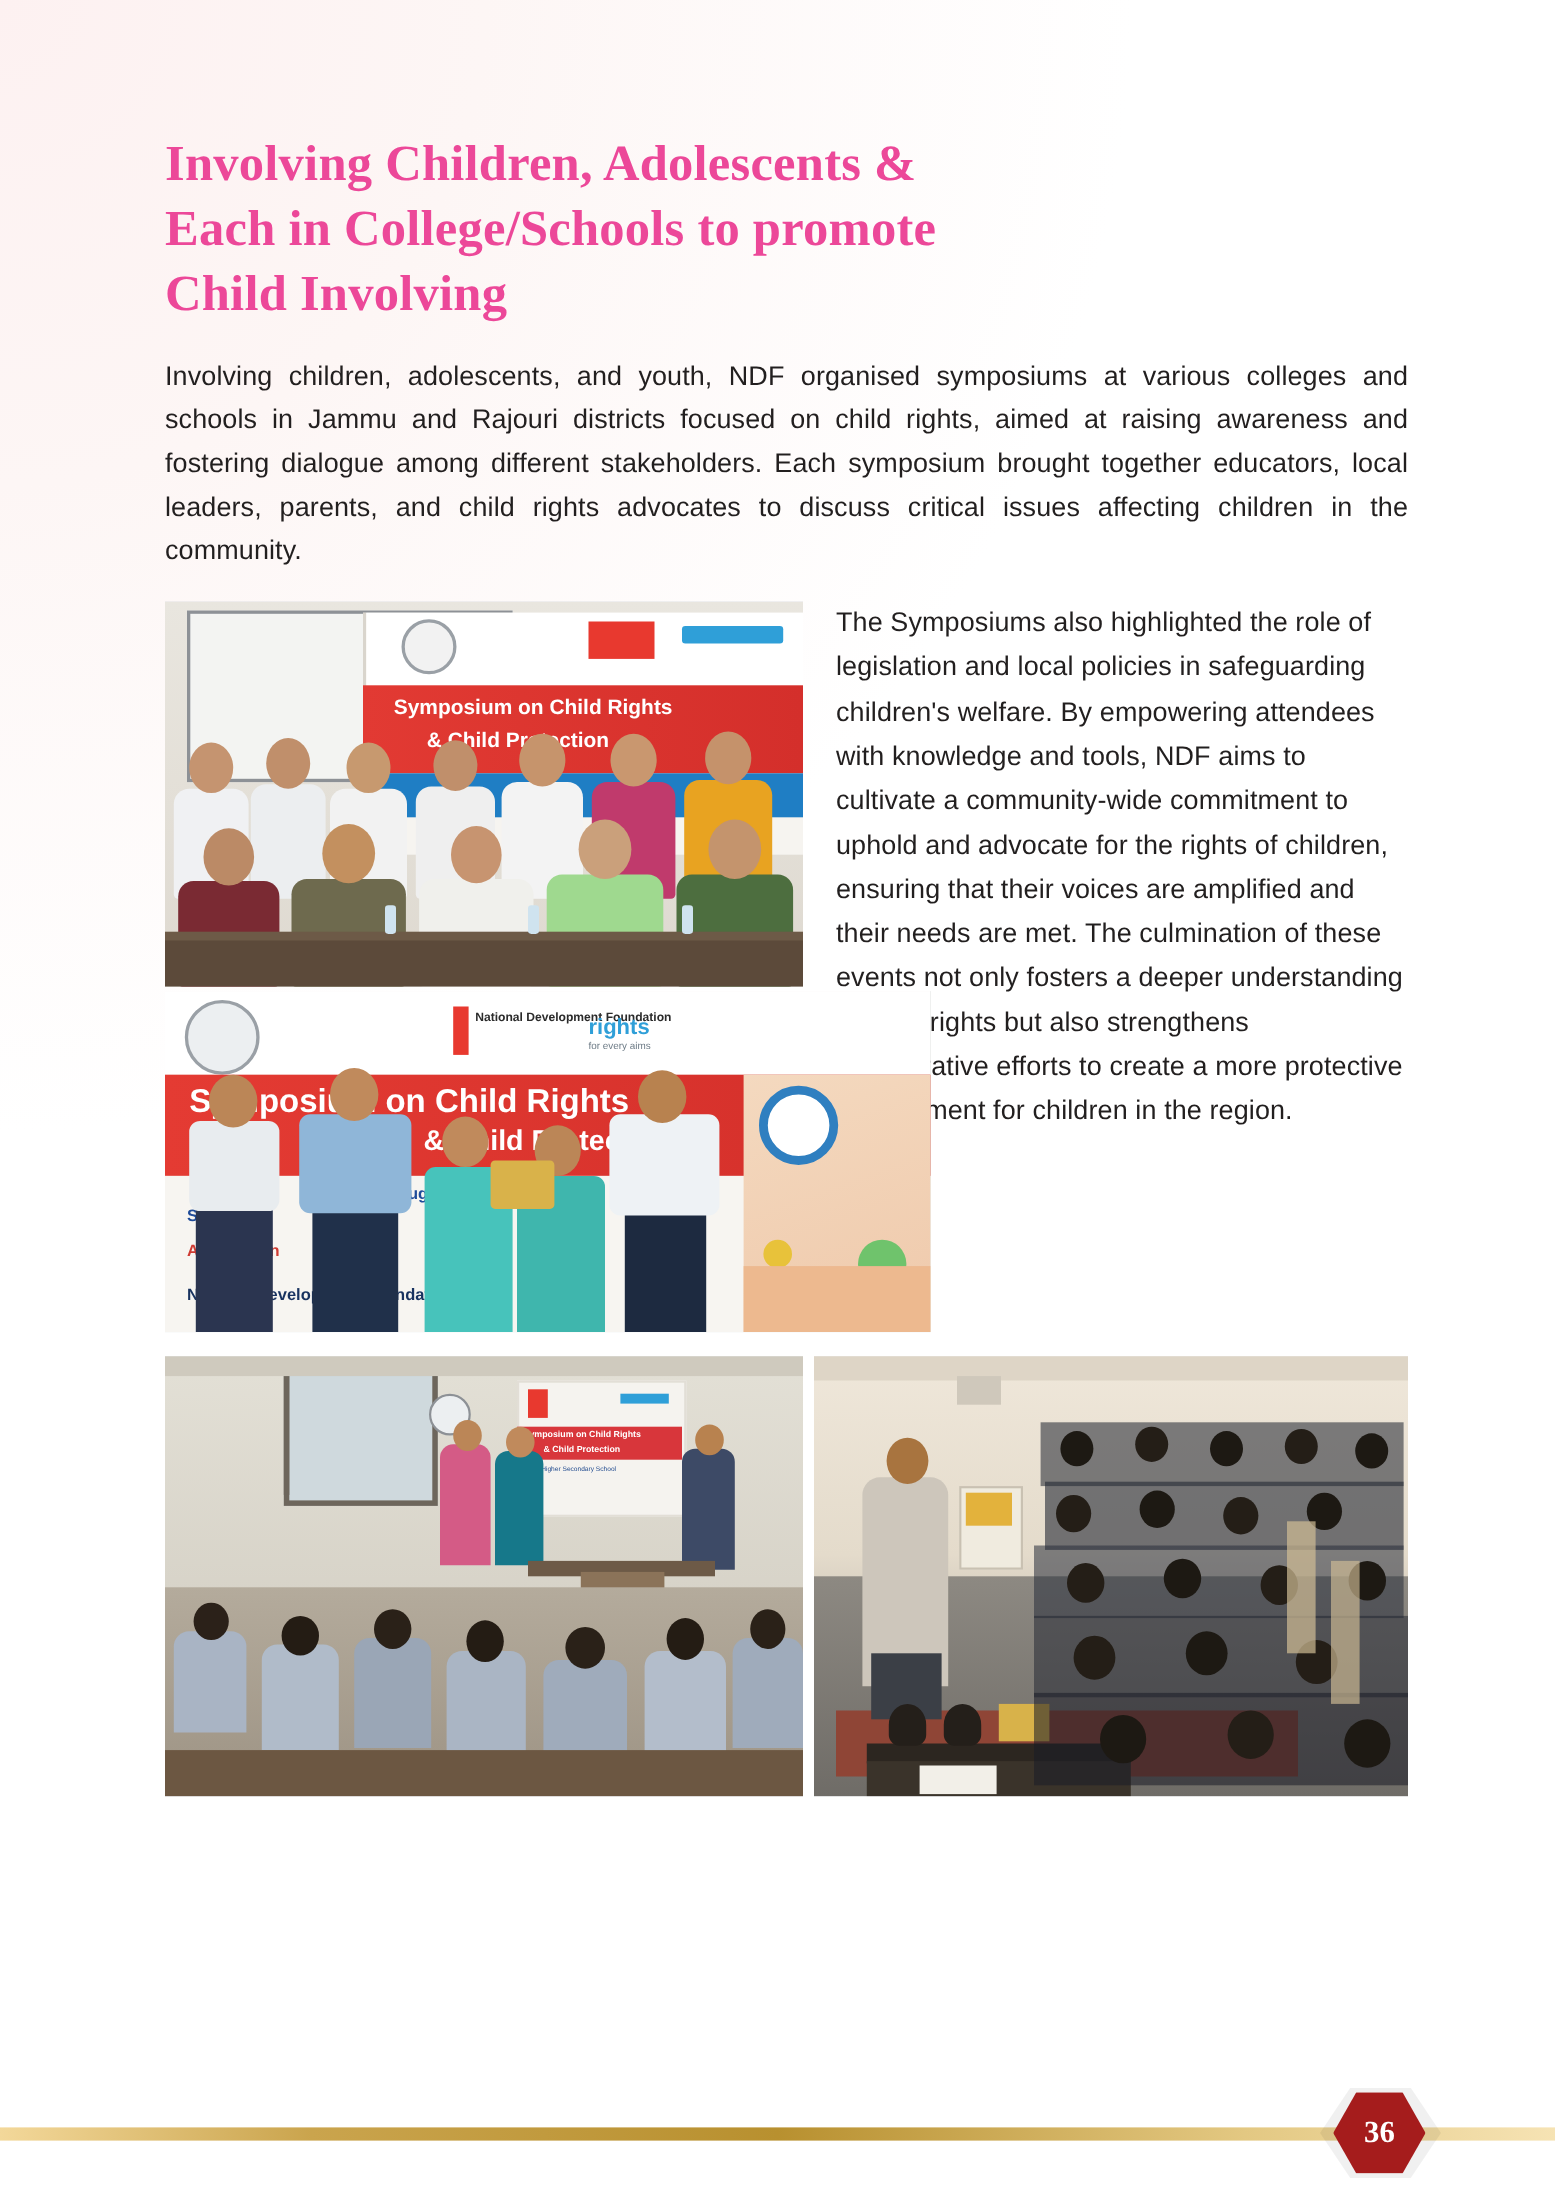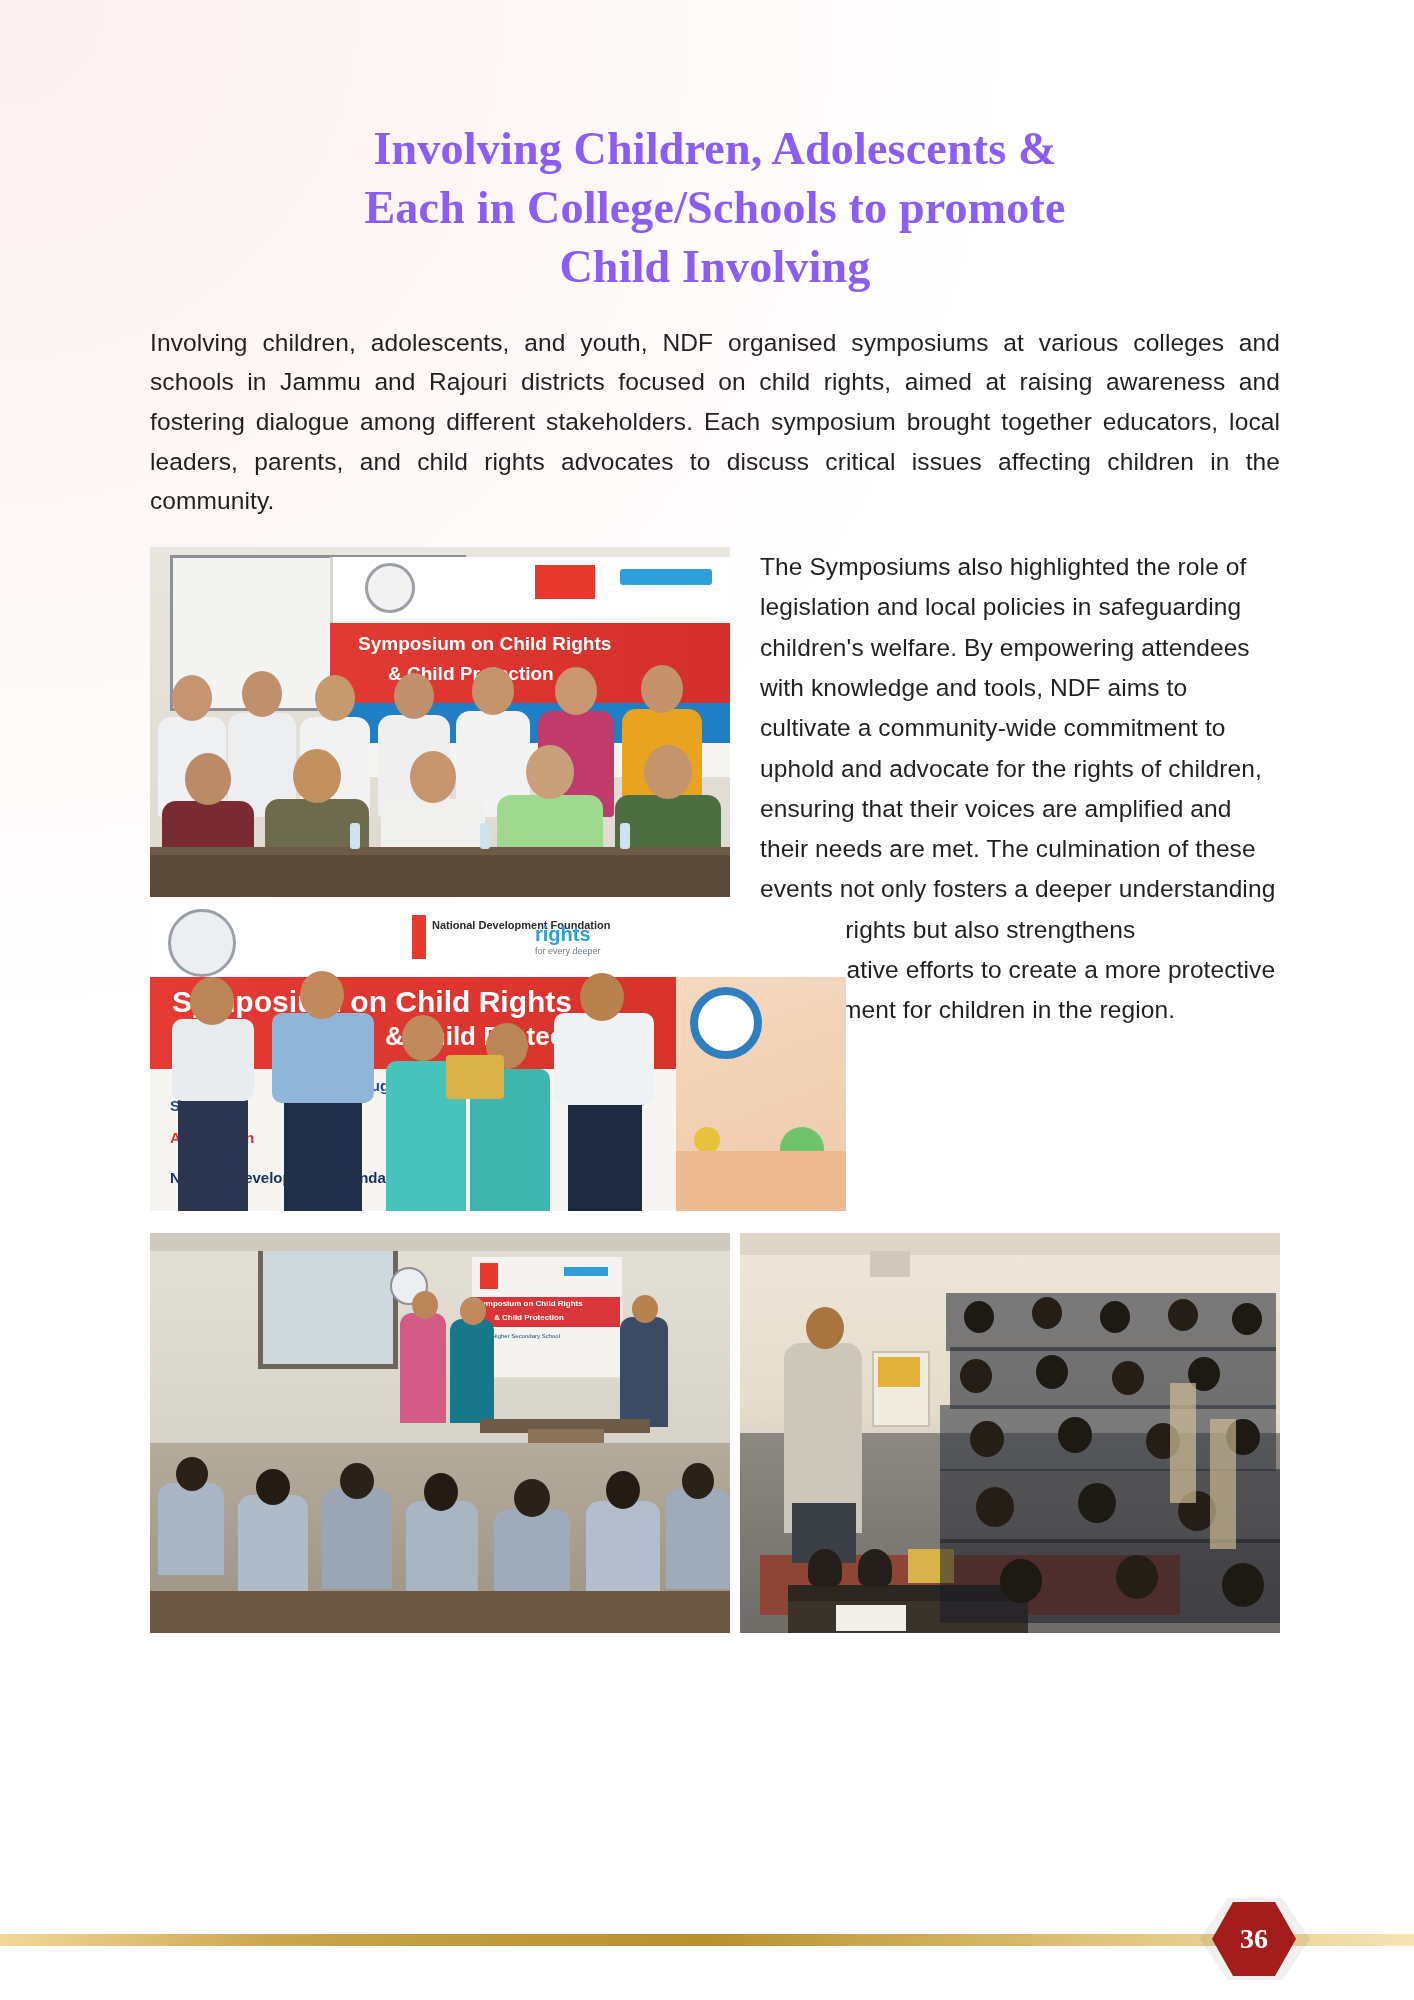--- a/index.html
+++ b/index.html
@@ -25,26 +25,25 @@
   }
 
   .content {
     position: absolute;
     left: 150px;
     top: 120px;
     width: 1130px;
   }
 
   .title {
-    color: #8b5cf6;
+    color: #ec4899;
     font-family: "Liberation Serif", serif;
     font-weight: bold;
     font-size: 46px;
     line-height: 1.28;
-    text-align: center;
     margin: 0 0 26px 0;
     letter-spacing: 0.2px;
   }
 
   .intro {
     color: #221f1f;
     font-size: 24.5px;
     line-height: 1.62;
     text-align: justify;
     text-justify: inter-word;
@@ -305,21 +304,21 @@
       </div>
 
       <div class="photo p2">
         <div class="bg"></div>
         <div class="bannerTop2"></div>
         <div class="seal"></div>
         <div class="ndfmark"></div>
         <div class="ndftext">National Development Foundation</div>
         <div class="unicef2">
           <span>rights</span>
-          <small>for every deeper</small>
+          <small>for every aims</small>
         </div>
         <div class="redband2">
           <div class="s1">Symposium on Child Rights</div>
           <div class="s2">&amp; Child Protection</div>
         </div>
         <div class="whiteband2"></div>
         <div class="wtext" style="left:20px;top:196px;">SRM</div>
         <div class="wtext" style="left:210px;top:176px;">August</div>
         <div class="wtext red" style="left:20px;top:228px;">All Children</div>
         <div class="wtext" style="left:20px;top:268px;color:#18325f;">National Development Foundation</div>

